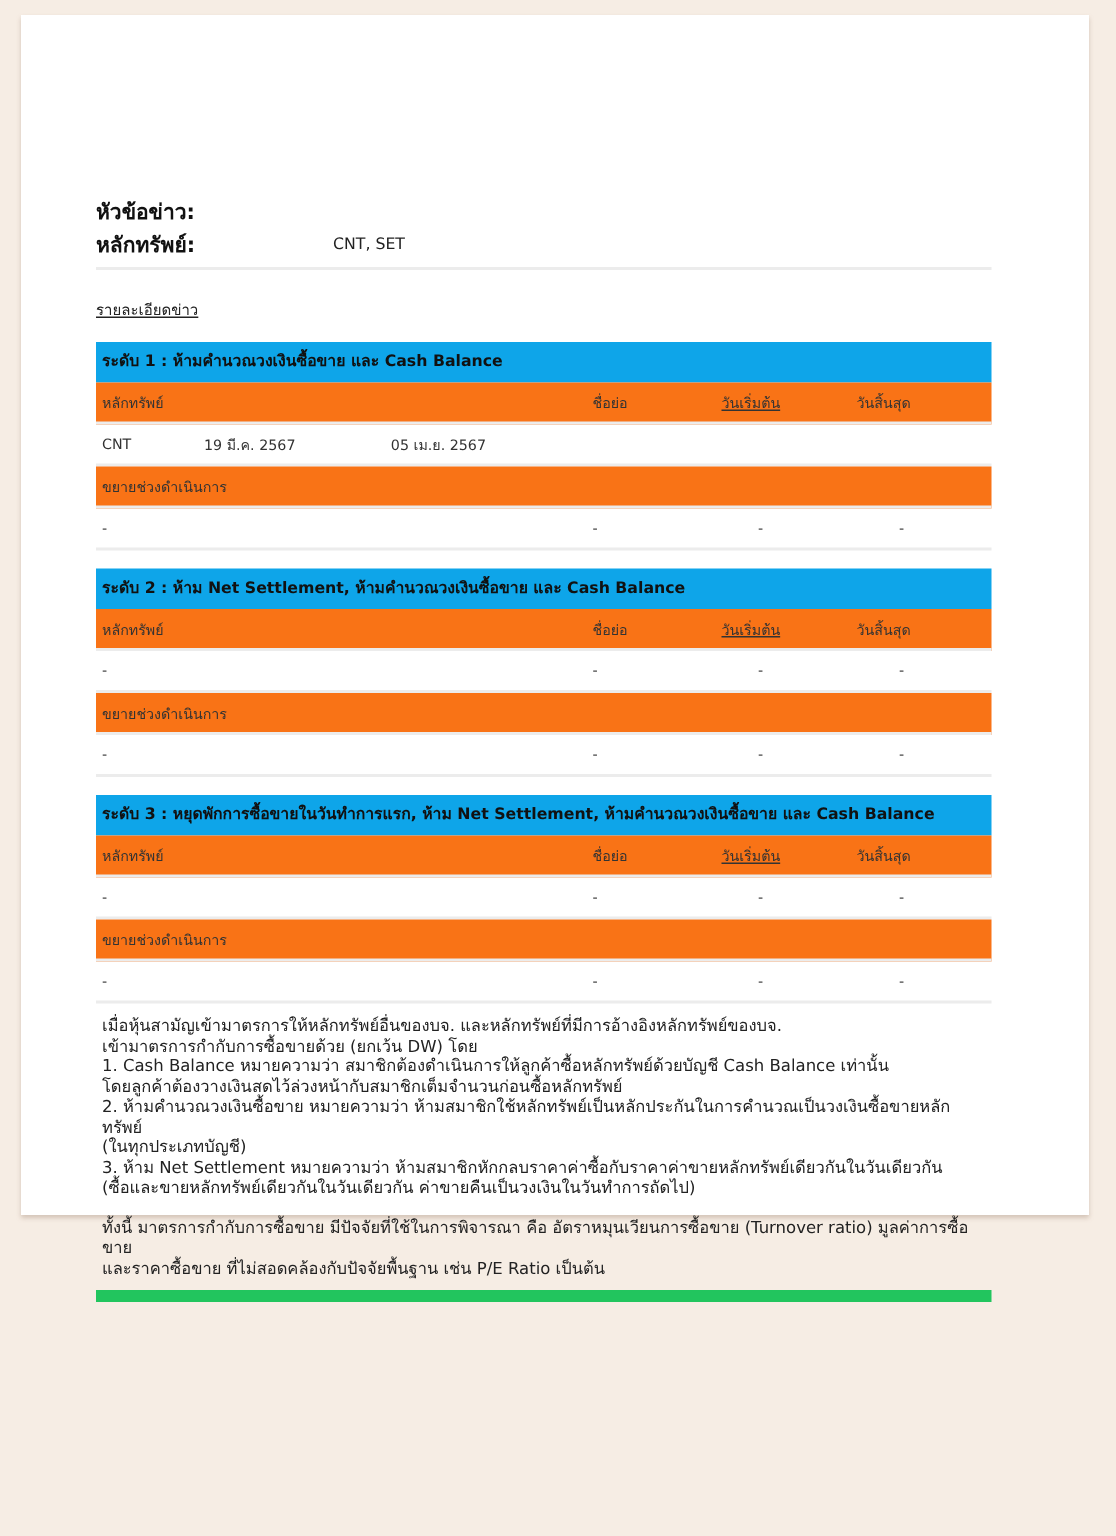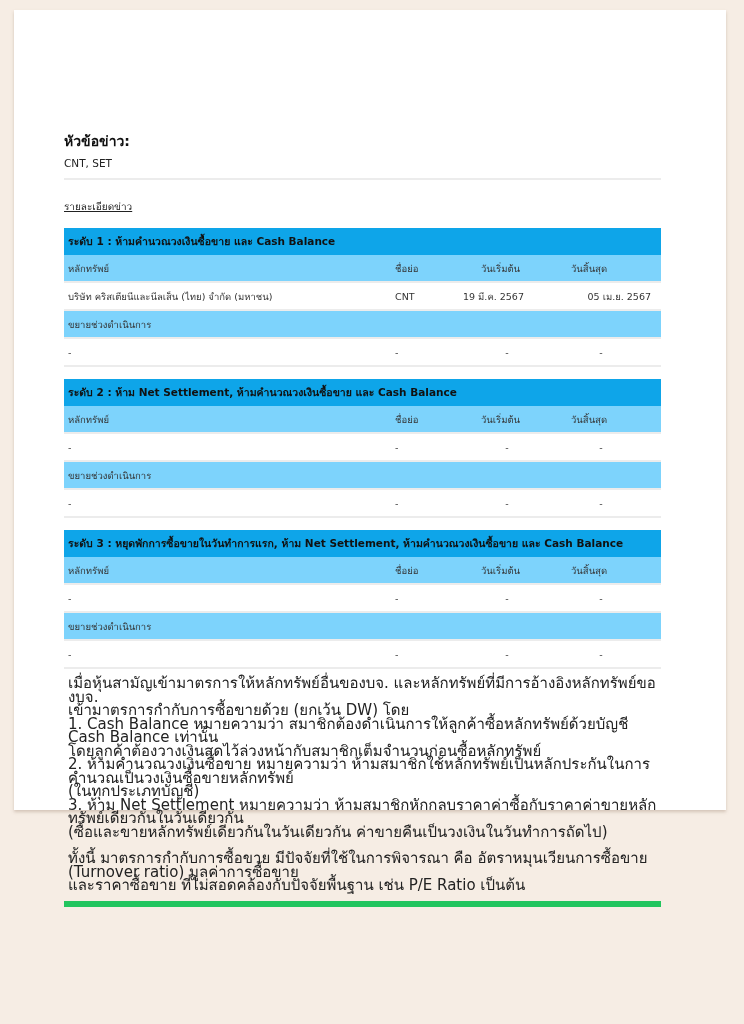--- a/index.html
+++ b/index.html
@@ -39,67 +39,67 @@
       font-size: 10.5px; font-weight: bold;
       height: 27px; line-height: 27px;
       padding-left: 4px;
     }
     .row {
       display: flex; align-items: center;
       height: 26px; font-size: 9.5px; color: #333;
       border-bottom: 2px solid #ececec;
       padding-left: 4px;
     }
-    .row.shaded { background: #7dd3fc; }
+    .row.shaded { background: #f97316; }
     .col-name { width: 327px; }
     .col-abbr { width: 68px; }
     .col-start { width: 88px; text-align: left; padding-right: 0; }
     .col-end { width: 108px; text-align: right; padding-right: 8px; box-sizing: border-box; }
     .row.head .col-start, .row.head .col-end { text-align: left; }
-    .row.head .col-start { padding-left: 18px; box-sizing: border-box; }
+    .row.head .col-start { padding-left: 18px; box-sizing: border-box; text-decoration: underline; }
     .row.head .col-end { padding-left: 20px; }
     .dash .col-start, .dash .col-end { text-align: center; }
     .note-title-row {
       height: 26px; line-height: 26px; font-size: 9.5px; color: #333;
       border-bottom: 2px solid #ececec; padding-left: 4px; background: #fafafa;
     }
     .notes {
-      padding: 8px 4px 8px 4px; font-size: 15px; line-height: 13.5px; color: #222;
-      border-bottom: 6px solid #22c55e;
+      padding: 8px 4px 8px 4px; font-size: 11px; line-height: 13.5px; color: #222;
+      border-bottom: 8px solid #22c55e;
     }
     .notes p { margin: 0; white-space: pre-line; }
     .notes .gap { height: 13px; }
   </style>
 </head>
 <body>
 
 <div class="page">
   <div class="content">
 
     <div class="meta-row">
       <div class="meta-label">หัวข้อข่าว:</div>
     </div>
     <div class="meta-row">
+      <div class="meta-label">หลักทรัพย์:</div>
       <div class="meta-value">CNT, SET</div>
     </div>
     <div class="meta-sep"></div>
 
     <a class="details-link">รายละเอียดข่าว</a>
 
     <div id="levels">
         <div class="level">
           <div class="level-header">ระดับ 1 : ห้ามคำนวณวงเงินซื้อขาย และ Cash Balance</div>
           <div class="row head shaded">
             <div class="col-name">หลักทรัพย์</div>
             <div class="col-abbr">ชื่อย่อ</div>
             <div class="col-start">วันเริ่มต้น</div>
             <div class="col-end">วันสิ้นสุด</div>
           </div>
           <div class="row">
-            <div class="col-name">บริษัท คริสเตียนีและนีลเส็น (ไทย) จำกัด (มหาชน)</div>
             <div class="col-abbr">CNT</div>
             <div class="col-start">19 มี.ค. 2567</div>
             <div class="col-end">05 เม.ย. 2567</div>
           </div>
           <div class="row shaded">
             <div class="col-name">ขยายช่วงดำเนินการ</div>
           </div>
           <div class="row dash">
             <div class="col-name">-</div>
             <div class="col-abbr">-</div>

